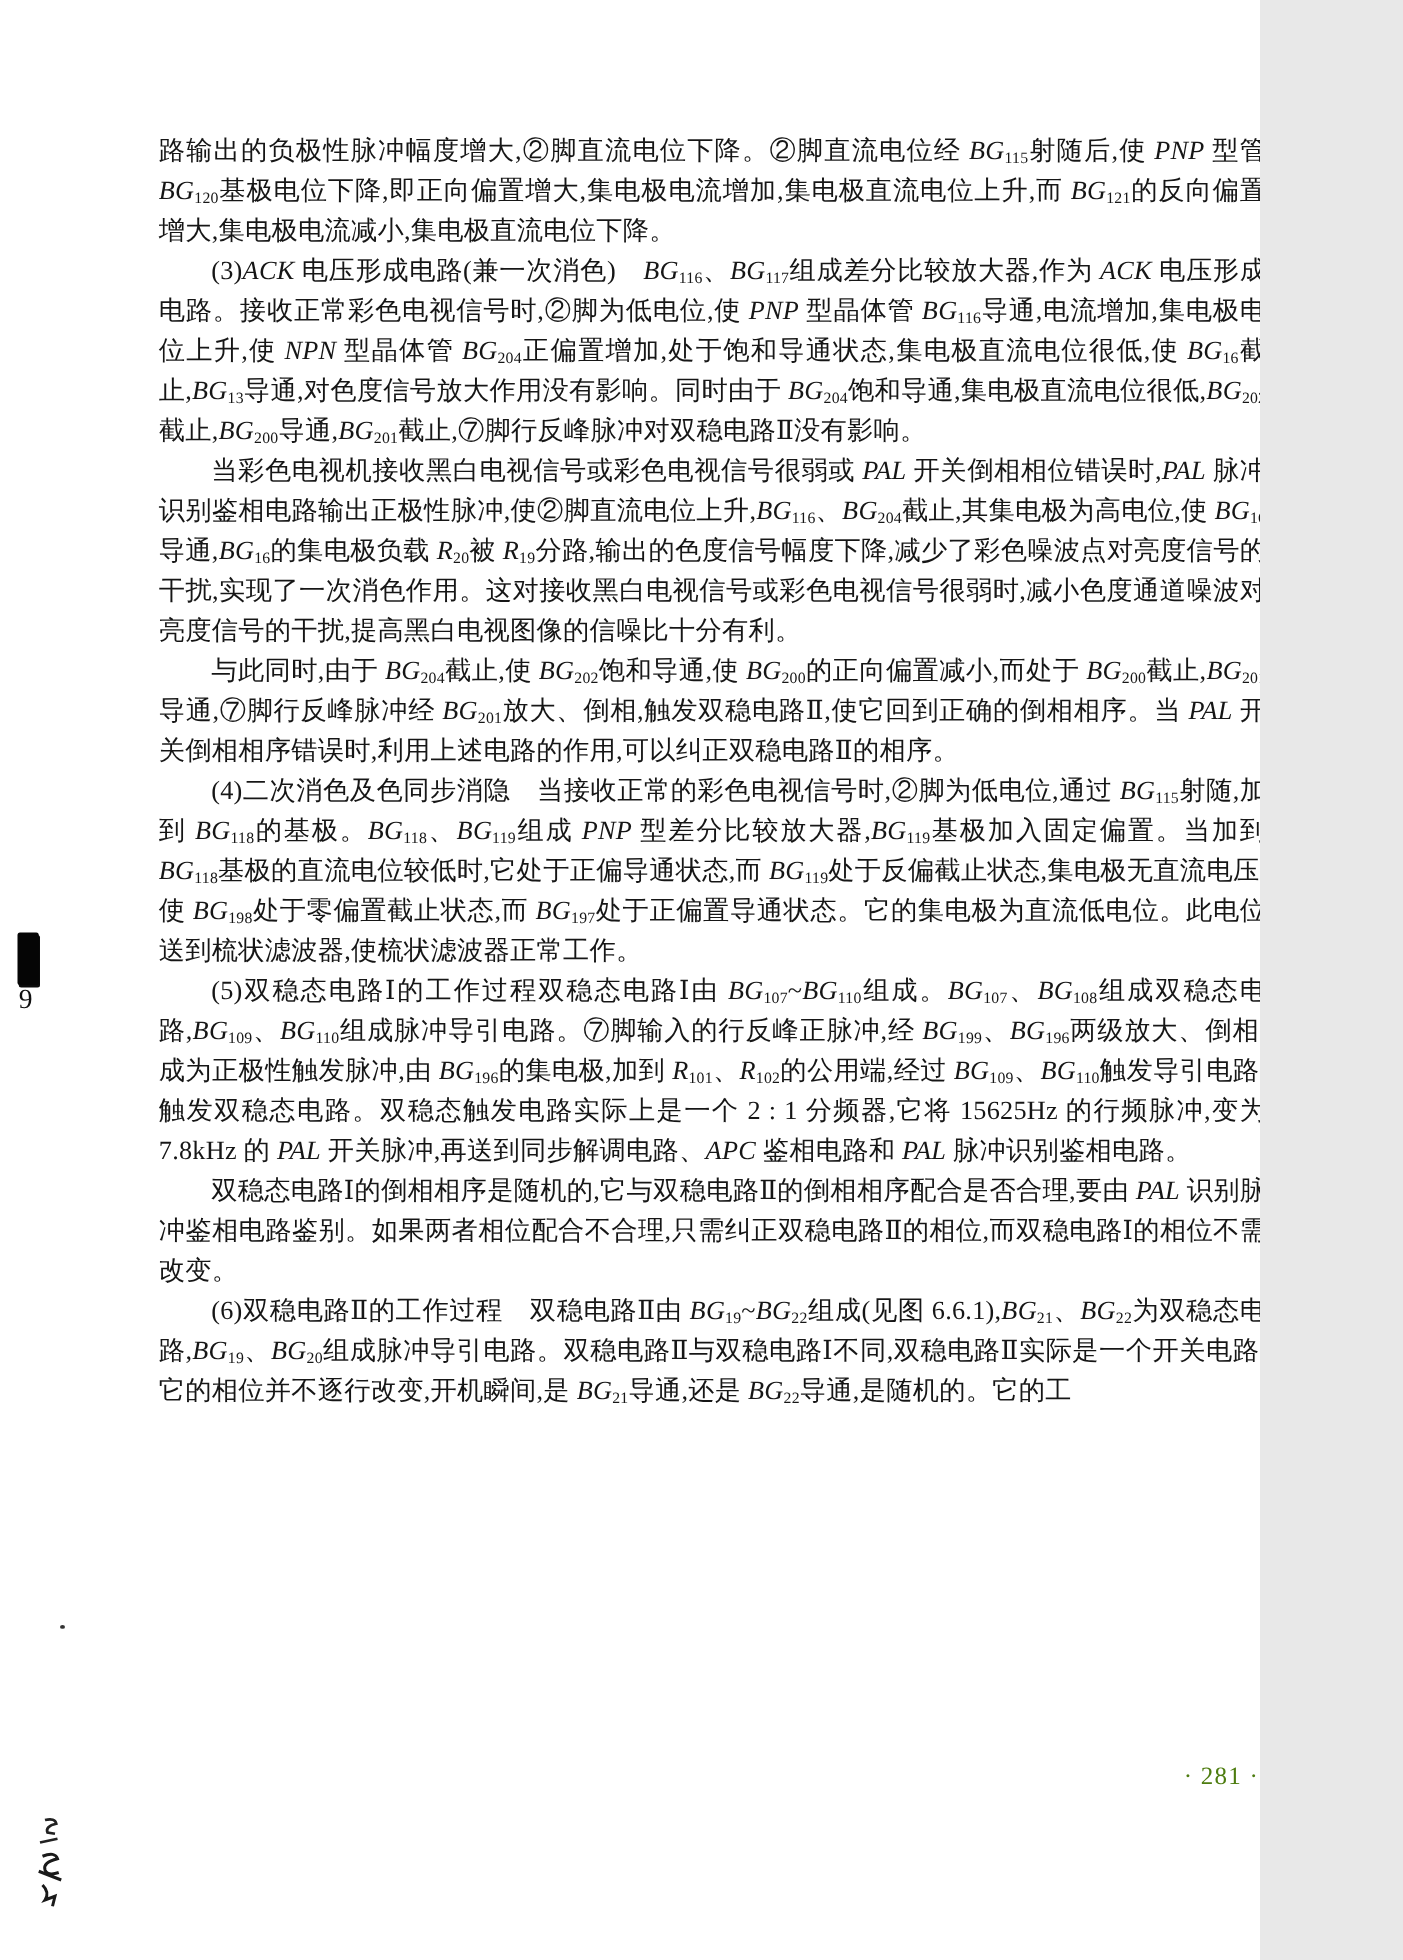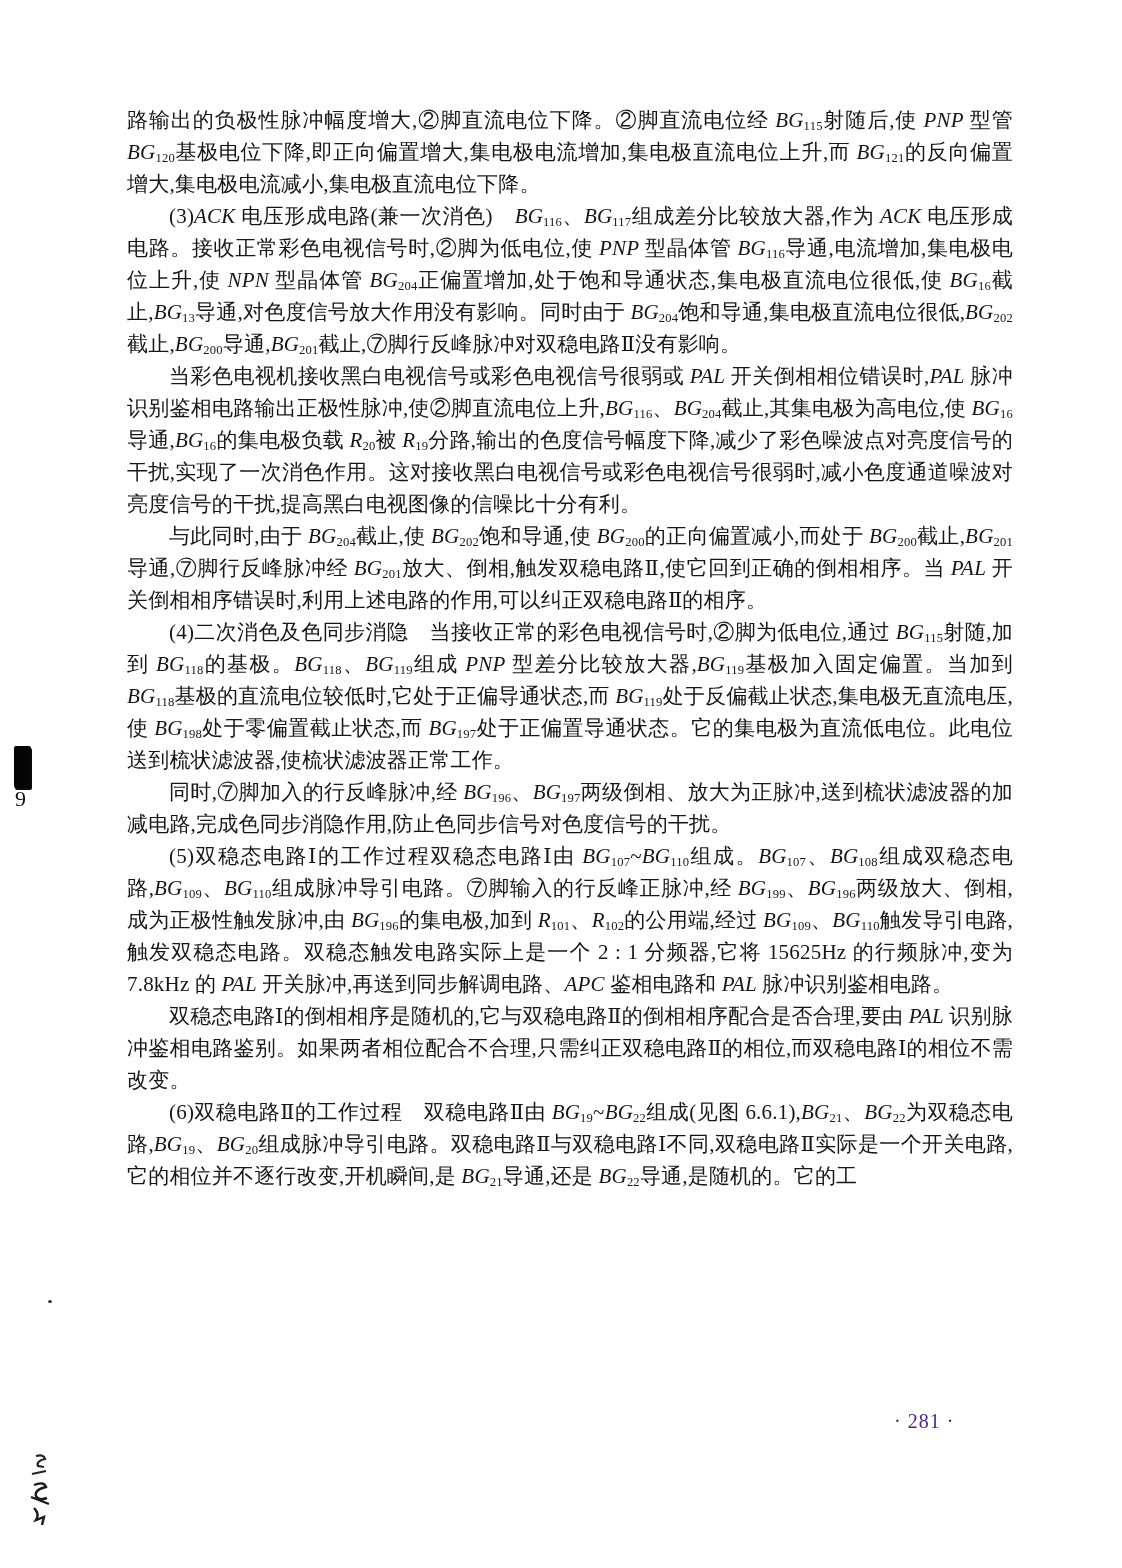--- a/index.html
+++ b/index.html
@@ -1,18 +1,18 @@
 <!DOCTYPE html>
 <html><head>
 <meta charset="utf-8">
 <style>
   html,body{margin:0;padding:0;background:#e8e8e8;}
   .page{
     position:relative;
-    width:1122px;height:1568px;
+    width:1008px;height:1568px;
     background:#ffffff;
     font-family:"Liberation Serif","DejaVu Serif",serif;
     color:#161616;
     overflow:hidden;
   }
   .text-column{
     position:absolute;
     left:127px;top:104px;width:886px;
     font-size:21px;
     line-height:32px;
@@ -31,41 +31,40 @@
   }
   .margin-number{
     position:absolute;left:15px;top:786px;
     font-size:22px;color:#111;
   }
   .margin-smudge{
     position:absolute;left:24px;top:1452px;
     width:34px;height:100px;
   }
   .page-number{
-    position:absolute;left:894px;top:1410px;
-    font-size:20px;letter-spacing:1px;color:#4c1d95;
+    position:absolute;left:947px;top:1410px;
+    font-size:20px;letter-spacing:1px;color:#4d7c0f;
     white-space:pre;
   }
   .left-dot{
     position:absolute;left:48px;top:1300px;
     width:4px;height:3px;background:#333;border-radius:50%;
   }
 </style>
 </head>
 <body>
 
 <div class="page">
 
   <div class="text-column">
       <p class="para">路输出的负极性脉冲幅度增大,②脚直流电位下降。②脚直流电位经 <i>BG</i><sub>115</sub>射随后,使 <i>PNP</i> 型管 <i>BG</i><sub>120</sub>基极电位下降,即正向偏置增大,集电极电流增加,集电极直流电位上升,而 <i>BG</i><sub>121</sub>的反向偏置增大,集电极电流减小,集电极直流电位下降。</p>
       <p class="para indent">(3)<i>ACK</i> 电压形成电路(兼一次消色)　<i>BG</i><sub>116</sub>、<i>BG</i><sub>117</sub>组成差分比较放大器,作为 <i>ACK</i> 电压形成电路。接收正常彩色电视信号时,②脚为低电位,使 <i>PNP</i> 型晶体管 <i>BG</i><sub>116</sub>导通,电流增加,集电极电位上升,使 <i>NPN</i> 型晶体管 <i>BG</i><sub>204</sub>正偏置增加,处于饱和导通状态,集电极直流电位很低,使 <i>BG</i><sub>16</sub>截止,<i>BG</i><sub>13</sub>导通,对色度信号放大作用没有影响。同时由于 <i>BG</i><sub>204</sub>饱和导通,集电极直流电位很低,<i>BG</i><sub>202</sub>截止,<i>BG</i><sub>200</sub>导通,<i>BG</i><sub>201</sub>截止,⑦脚行反峰脉冲对双稳电路Ⅱ没有影响。</p>
       <p class="para indent">当彩色电视机接收黑白电视信号或彩色电视信号很弱或 <i>PAL</i> 开关倒相相位错误时,<i>PAL</i> 脉冲识别鉴相电路输出正极性脉冲,使②脚直流电位上升,<i>BG</i><sub>116</sub>、<i>BG</i><sub>204</sub>截止,其集电极为高电位,使 <i>BG</i><sub>16</sub>导通,<i>BG</i><sub>16</sub>的集电极负载 <i>R</i><sub>20</sub>被 <i>R</i><sub>19</sub>分路,输出的色度信号幅度下降,减少了彩色噪波点对亮度信号的干扰,实现了一次消色作用。这对接收黑白电视信号或彩色电视信号很弱时,减小色度通道噪波对亮度信号的干扰,提高黑白电视图像的信噪比十分有利。</p>
       <p class="para indent">与此同时,由于 <i>BG</i><sub>204</sub>截止,使 <i>BG</i><sub>202</sub>饱和导通,使 <i>BG</i><sub>200</sub>的正向偏置减小,而处于 <i>BG</i><sub>200</sub>截止,<i>BG</i><sub>201</sub>导通,⑦脚行反峰脉冲经 <i>BG</i><sub>201</sub>放大、倒相,触发双稳电路Ⅱ,使它回到正确的倒相相序。当 <i>PAL</i> 开关倒相相序错误时,利用上述电路的作用,可以纠正双稳电路Ⅱ的相序。</p>
       <p class="para indent">(4)二次消色及色同步消隐　当接收正常的彩色电视信号时,②脚为低电位,通过 <i>BG</i><sub>115</sub>射随,加到 <i>BG</i><sub>118</sub>的基极。<i>BG</i><sub>118</sub>、<i>BG</i><sub>119</sub>组成 <i>PNP</i> 型差分比较放大器,<i>BG</i><sub>119</sub>基极加入固定偏置。当加到 <i>BG</i><sub>118</sub>基极的直流电位较低时,它处于正偏导通状态,而 <i>BG</i><sub>119</sub>处于反偏截止状态,集电极无直流电压,使 <i>BG</i><sub>198</sub>处于零偏置截止状态,而 <i>BG</i><sub>197</sub>处于正偏置导通状态。它的集电极为直流低电位。此电位送到梳状滤波器,使梳状滤波器正常工作。</p>
-      <p class="para indent">同时,⑦脚加入的行反峰脉冲,经 <i>BG</i><sub>196</sub>、<i>BG</i><sub>197</sub>两级倒相、放大为正脉冲,送到梳状滤波器的加减电路,完成色同步消隐作用,防止色同步信号对色度信号的干扰。</p>
       <p class="para indent">(5)双稳态电路Ⅰ的工作过程双稳态电路Ⅰ由 <i>BG</i><sub>107</sub>~<i>BG</i><sub>110</sub>组成。<i>BG</i><sub>107</sub>、<i>BG</i><sub>108</sub>组成双稳态电路,<i>BG</i><sub>109</sub>、<i>BG</i><sub>110</sub>组成脉冲导引电路。⑦脚输入的行反峰正脉冲,经 <i>BG</i><sub>199</sub>、<i>BG</i><sub>196</sub>两级放大、倒相,成为正极性触发脉冲,由 <i>BG</i><sub>196</sub>的集电极,加到 <i>R</i><sub>101</sub>、<i>R</i><sub>102</sub>的公用端,经过 <i>BG</i><sub>109</sub>、<i>BG</i><sub>110</sub>触发导引电路,触发双稳态电路。双稳态触发电路实际上是一个 2 : 1 分频器,它将 15625Hz 的行频脉冲,变为 7.8kHz 的 <i>PAL</i> 开关脉冲,再送到同步解调电路、<i>APC</i> 鉴相电路和 <i>PAL</i> 脉冲识别鉴相电路。</p>
       <p class="para indent">双稳态电路Ⅰ的倒相相序是随机的,它与双稳电路Ⅱ的倒相相序配合是否合理,要由 <i>PAL</i> 识别脉冲鉴相电路鉴别。如果两者相位配合不合理,只需纠正双稳电路Ⅱ的相位,而双稳电路Ⅰ的相位不需改变。</p>
       <p class="para indent">(6)双稳电路Ⅱ的工作过程　双稳电路Ⅱ由 <i>BG</i><sub>19</sub>~<i>BG</i><sub>22</sub>组成(见图 6.6.1),<i>BG</i><sub>21</sub>、<i>BG</i><sub>22</sub>为双稳态电路,<i>BG</i><sub>19</sub>、<i>BG</i><sub>20</sub>组成脉冲导引电路。双稳电路Ⅱ与双稳电路Ⅰ不同,双稳电路Ⅱ实际是一个开关电路,它的相位并不逐行改变,开机瞬间,是 <i>BG</i><sub>21</sub>导通,还是 <i>BG</i><sub>22</sub>导通,是随机的。它的工</p>
     </div>
 
   <div class="ink-mark"></div>
 
   <div class="margin-number">9</div>
 
   <svg class="margin-smudge" viewBox="0 0 34 100" xmlns="http://www.w3.org/2000/svg">

